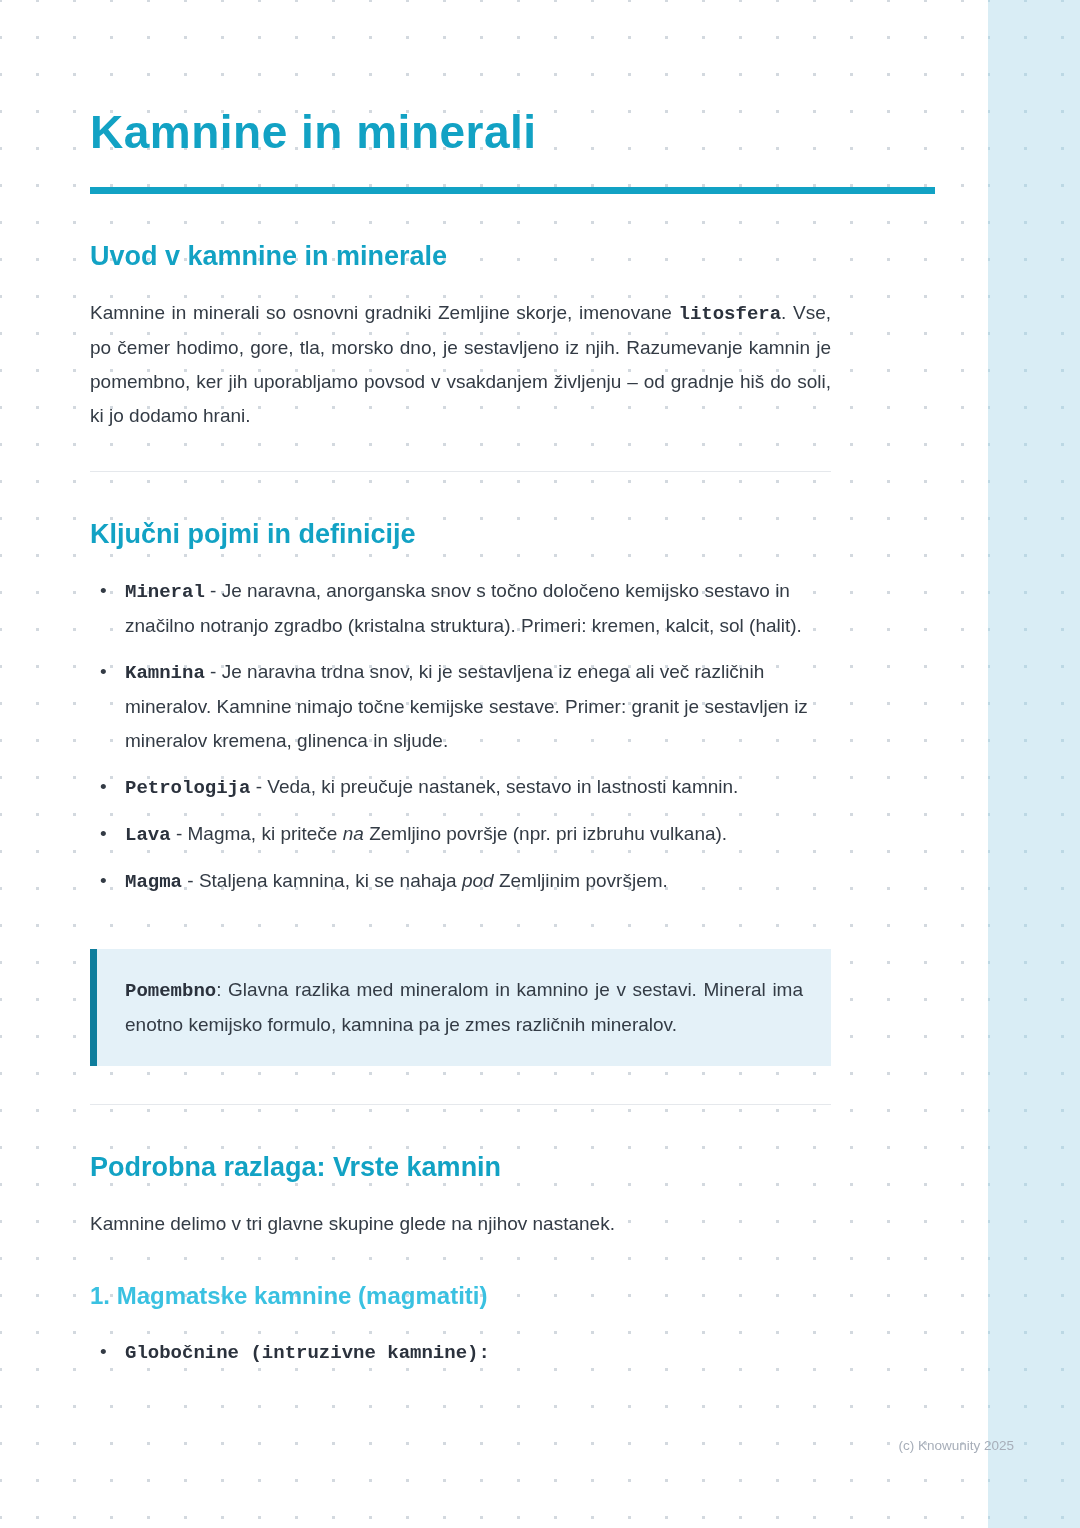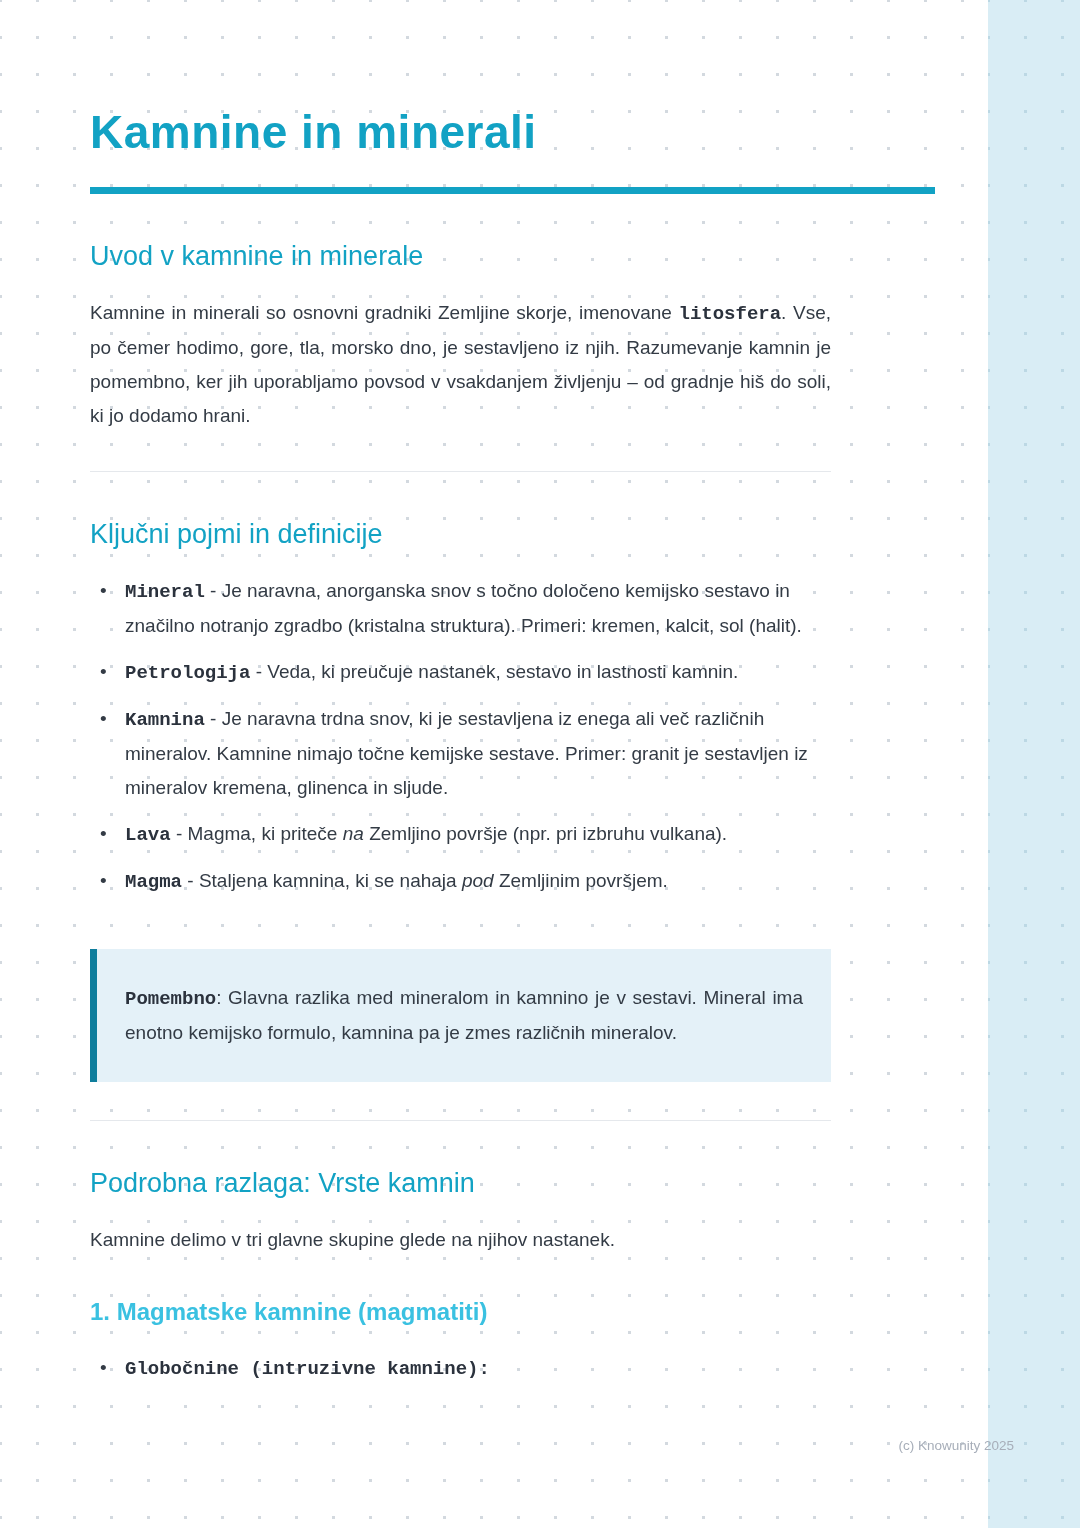--- a/index.html
+++ b/index.html
@@ -46,21 +46,21 @@
     height: 7px;
     width: 845px;
     background: #12a2c4;
     margin-top: 28px;
     border: none;
   }
   h2.section-heading {
     margin-top: 46px;
     font-size: 27px;
     line-height: 32px;
-    font-weight: 400;
+    font-weight: 700;
     color: #12a2c4;
   }
   h3.sub-heading {
     margin-top: 40px;
     font-size: 24px;
     line-height: 30px;
     font-weight: 700;
     color: #3ac1e1;
   }
   p.body-text {
@@ -94,21 +94,21 @@
     left: 10px;
     top: 0;
     color: #333b45;
   }
   strong { font-weight: 700; color: #2b323d; font-family: Liberation Mono, monospace; }
   .callout {
     width: 741px;
     margin-top: 50px;
     background: #e4f1f8;
     border-left: 7px solid #0e7d9c;
-    padding: 32px 28px;
+    padding: 24px 28px;
     font-size: 19px;
     line-height: 34px;
     text-align: justify;
   }
   .footer-credit {
     position: absolute;
     top: 1438px;
     right: 66px;
     font-size: 13.5px;
     color: #a7aeb9;
@@ -130,22 +130,22 @@
     <h2 class="section-heading">Uvod v kamnine in minerale</h2>
 
     <p class="body-text justify"><span>Kamnine in minerali so osnovni gradniki Zemljine skorje, imenovane </span><strong>litosfera</strong><span>. Vse, po čemer hodimo, gore, tla, morsko dno, je sestavljeno iz njih. Razumevanje kamnin je pomembno, ker jih uporabljamo povsod v vsakdanjem življenju – od gradnje hiš do soli, ki jo dodamo hrani.</span></p>
 
     <hr class="divider">
 
     <h2 class="section-heading">Ključni pojmi in definicije</h2>
 
     <ul class="def-list">
       <li><strong>Mineral</strong><span> - </span><span>Je naravna, anorganska snov s točno določeno kemijsko sestavo in značilno notranjo zgradbo (kristalna struktura). Primeri: kremen, kalcit, sol (halit).</span></li>
+      <li><strong>Kamnina</strong><span> - </span><span>Je naravna trdna snov, ki je sestavljena iz enega ali več različnih mineralov. Kamnine nimajo točne kemijske sestave. Primer: granit je sestavljen iz mineralov kremena, glinenca in sljude.</span></li>
       <li><strong>Petrologija</strong><span> - </span><span>Veda, ki preučuje nastanek, sestavo in lastnosti kamnin.</span></li>
-      <li><strong>Kamnina</strong><span> - </span><span>Je naravna trdna snov, ki je sestavljena iz enega ali več različnih mineralov. Kamnine nimajo točne kemijske sestave. Primer: granit je sestavljen iz mineralov kremena, glinenca in sljude.</span></li>
       <li><strong>Lava</strong><span> - </span><span>Magma, ki priteče </span><em>na</em><span> Zemljino površje (npr. pri izbruhu vulkana).</span></li>
       <li><strong>Magma</strong><span> - </span><span>Staljena kamnina, ki se nahaja </span><em>pod</em><span> Zemljinim površjem.</span></li>
     </ul>
 
     <div class="callout"><strong>Pomembno</strong><span>: Glavna razlika med mineralom in kamnino je v sestavi. Mineral ima enotno kemijsko formulo, kamnina pa je zmes različnih mineralov.</span></div>
 
     <hr class="divider">
 
     <h2 class="section-heading">Podrobna razlaga: Vrste kamnin</h2>
 

